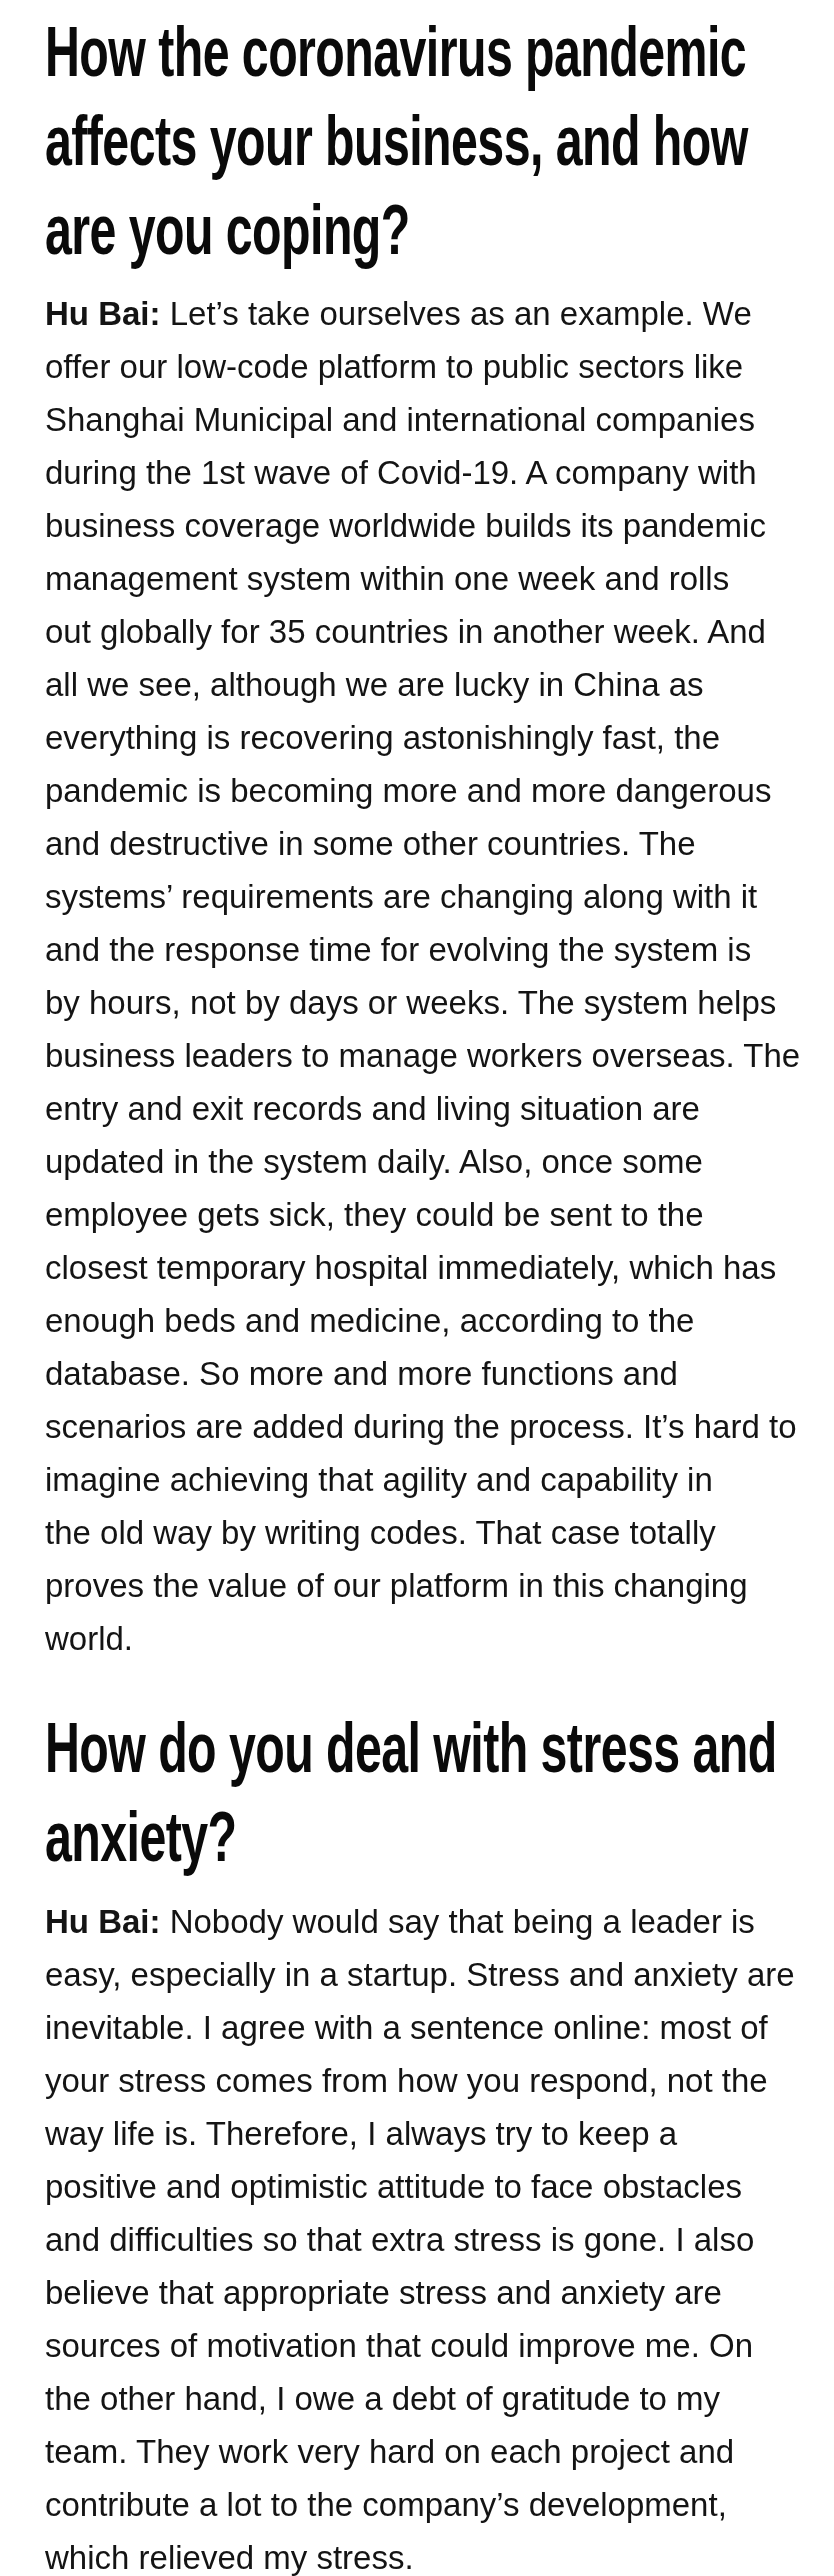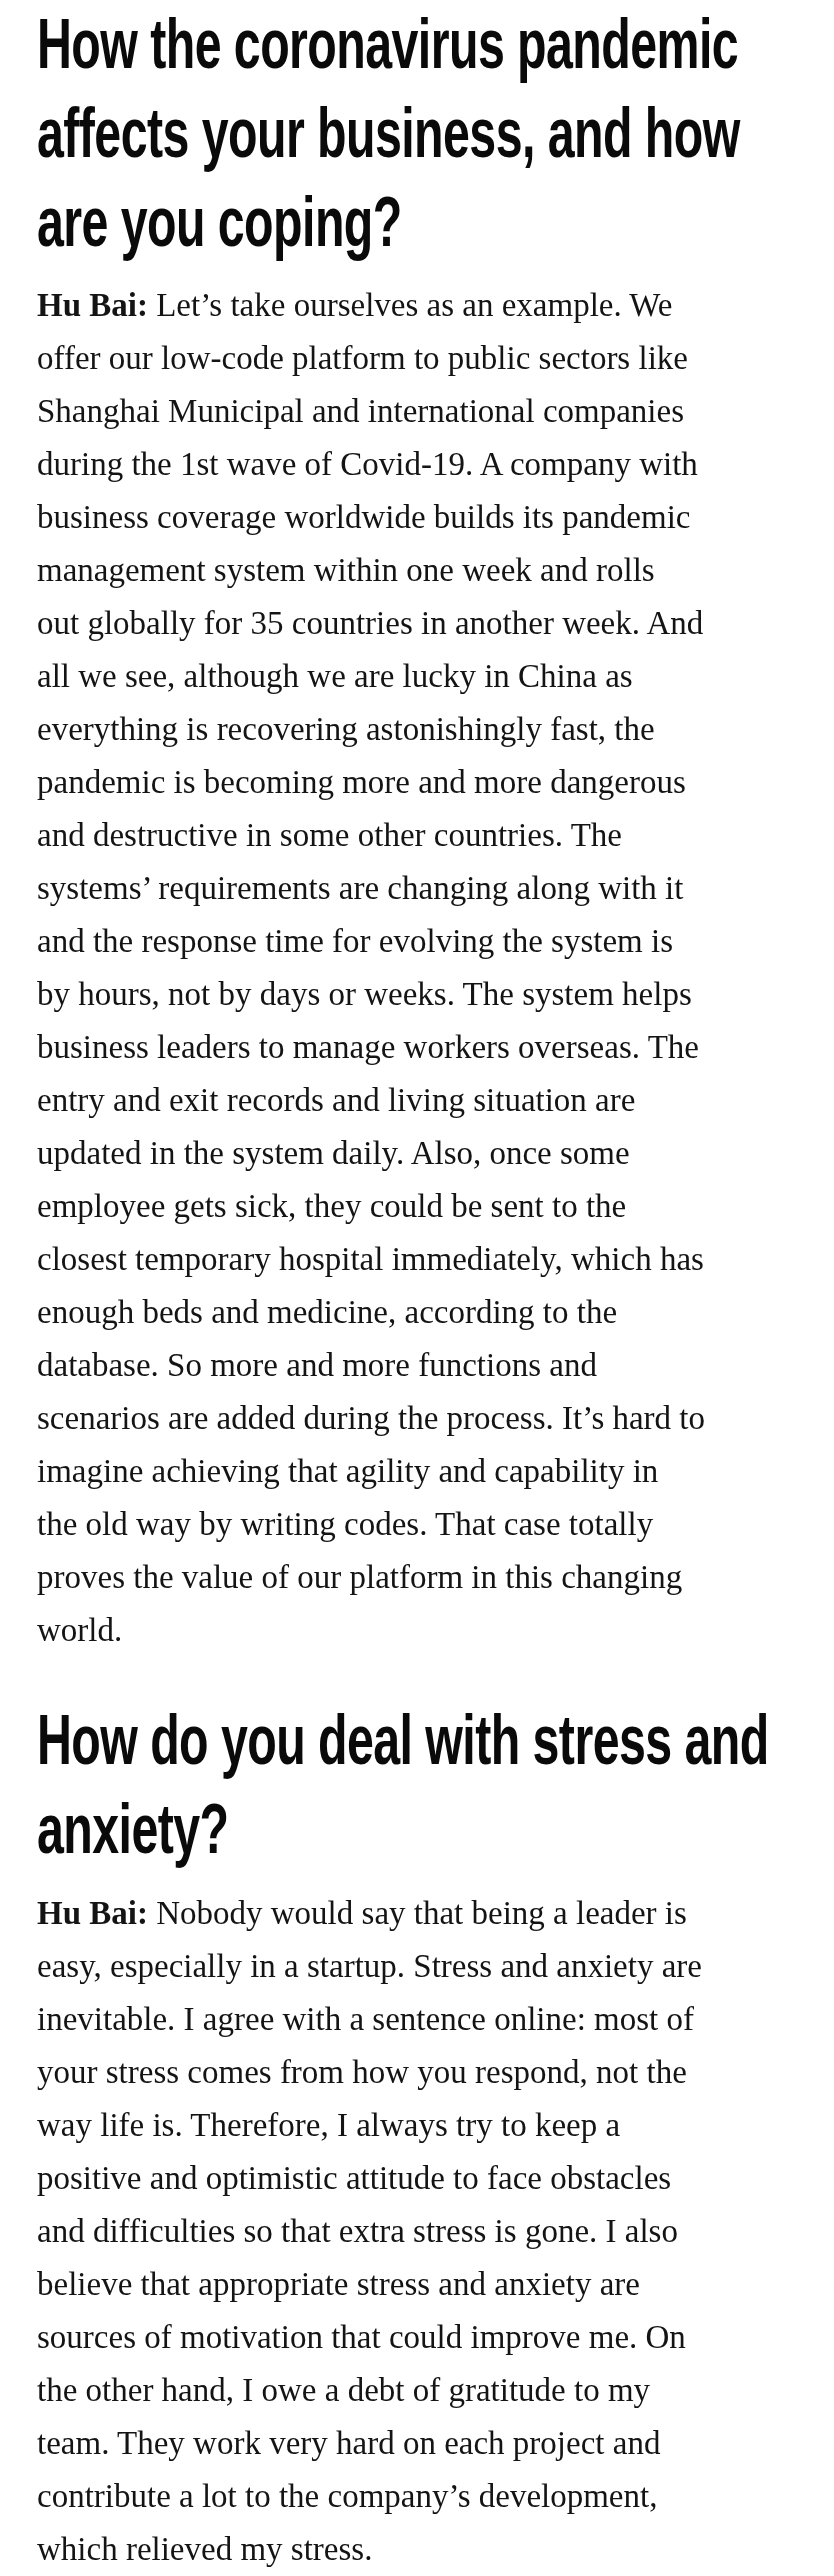--- a/index.html
+++ b/index.html
@@ -10,41 +10,41 @@
   body {
     width: 834px;
     min-height: 2576px;
     background: #ffffff;
     color: #111111;
   }
   .content {
     padding: 0 23px 20px 37px;
   }
   .section {
-    margin: 0;
+    margin: 8px;
   }
   .headline {
     margin: 0;
     font-family: "Liberation Sans", sans-serif;
     font-weight: 700;
     font-size: 70px;
     line-height: 89px;
     color: #0a0a0a;
     white-space: pre-line;
     width: 145%;
     transform: scaleX(0.69);
     transform-origin: left top;
     letter-spacing: -0.8px;
   }
   .section:not(:first-child) .headline {
     margin-top: 39px;
   }
   .para {
     margin: 12.4px 0 0 0;
-    font-family: Liberation Serif, serif;
+    font-family: Liberation Sans, sans-serif;
     font-size: 33px;
     line-height: 53px;
     color: #141414;
     white-space: pre-line;
     max-width: 774px;
   }
   .speaker {
     font-weight: 700;
   }
 </style>

